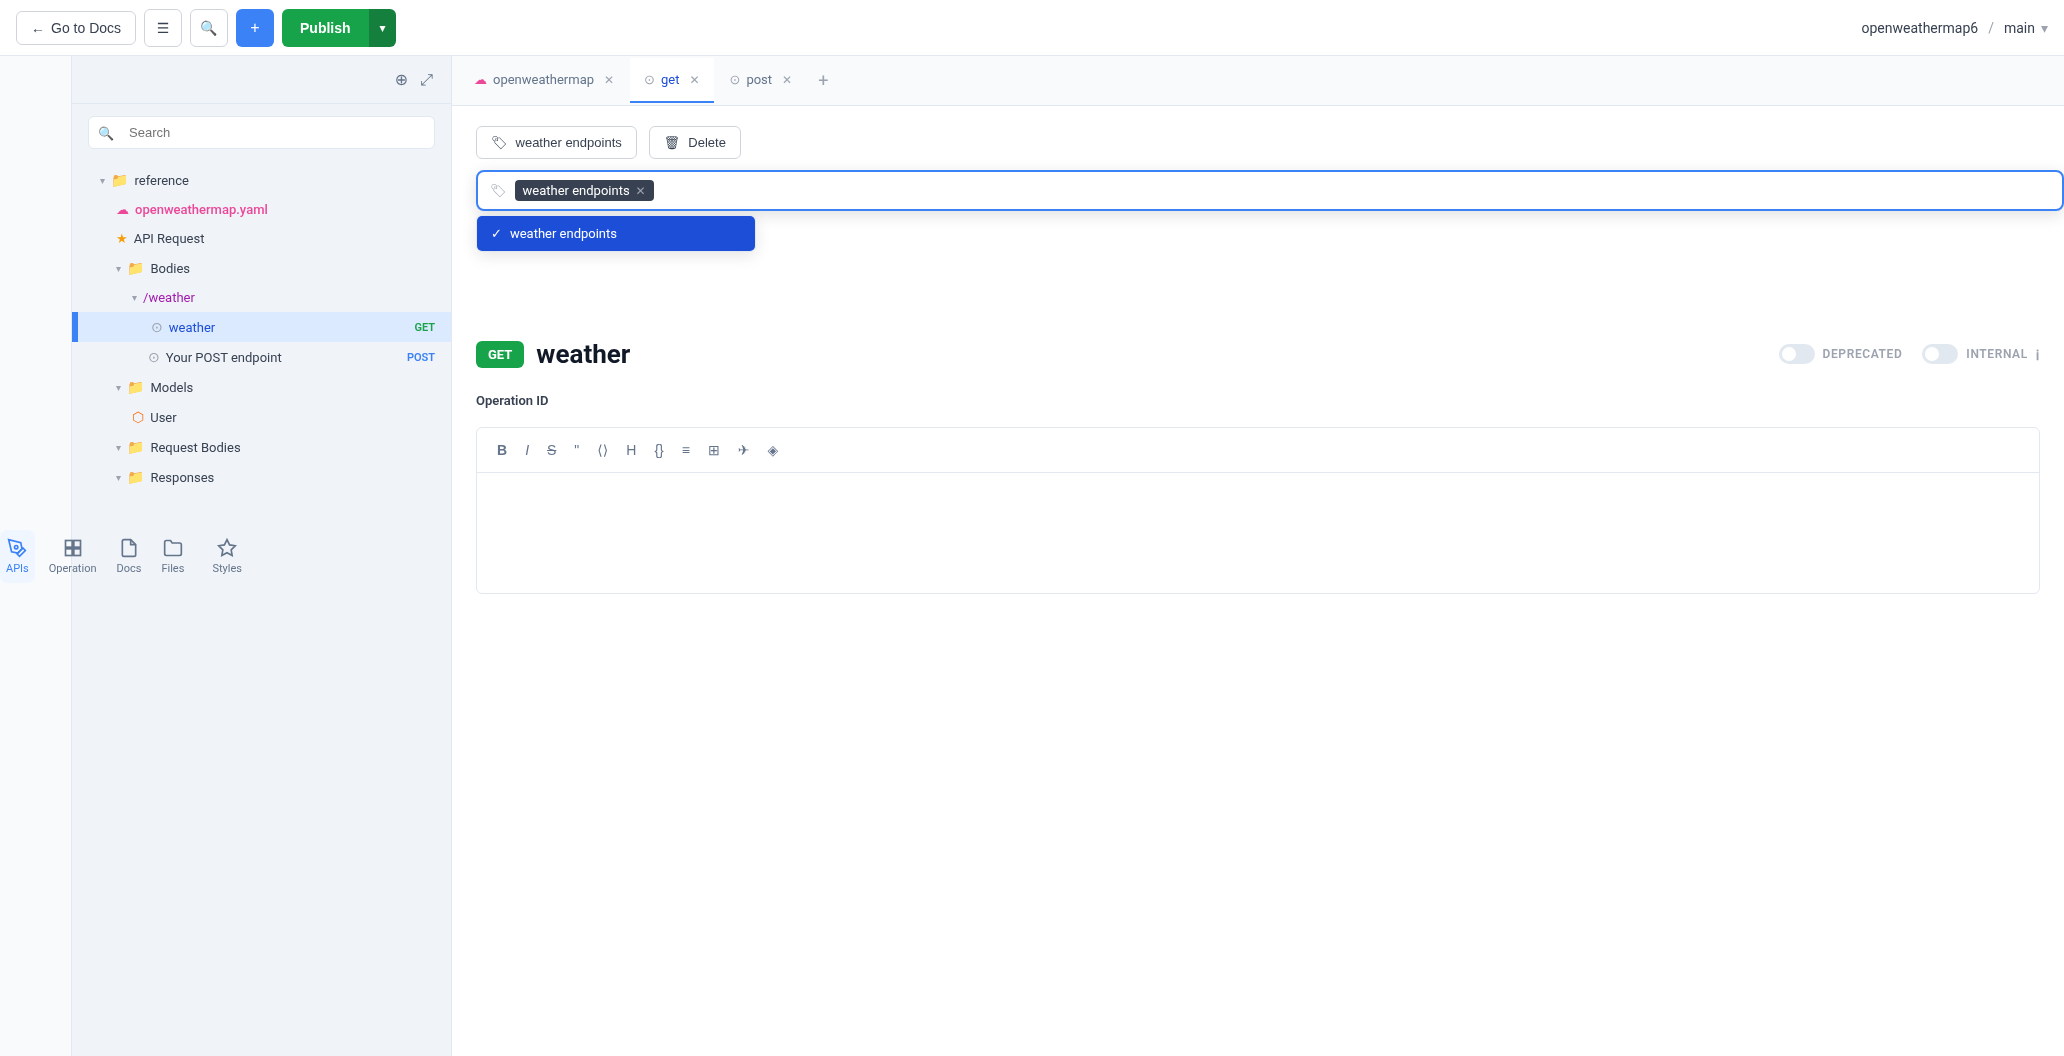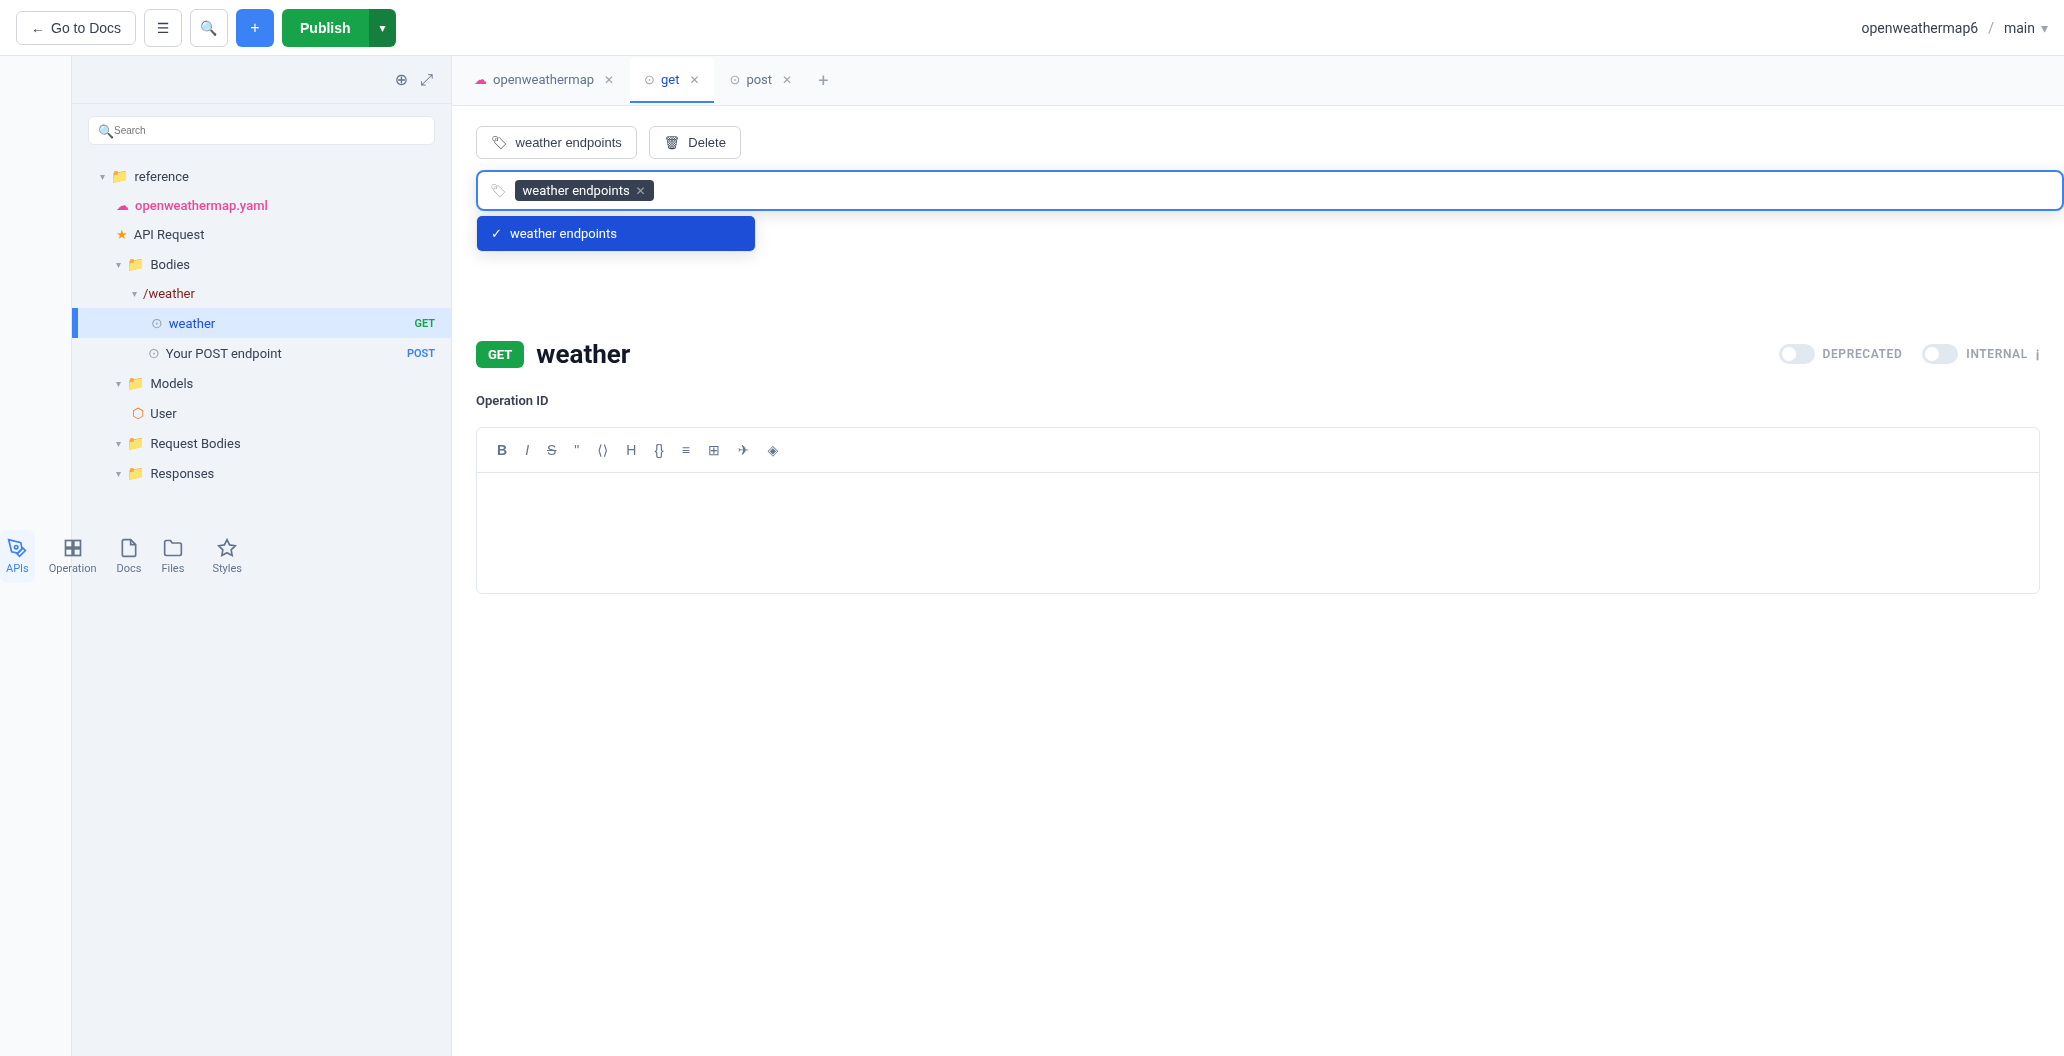--- a/index.html
+++ b/index.html
@@ -66,22 +66,22 @@
       display: flex; align-items: center; justify-content: space-between;
       padding: 12px 16px; border-bottom: 1px solid #e2e8f0;
     }
     .file-tree-actions { display: flex; gap: 8px; }
     .icon-btn { background: none; border: none; cursor: pointer; color: #64748b; font-size: 16px; padding: 2px; }
 
     .search-box {
       margin: 12px 16px; position: relative;
     }
     .search-box input {
-      width: 100%; padding: 8px 12px 8px 25px; border: 1px solid #e2e8f0;
-      border-radius: 6px; background: #fff; font-size: 10px; color: #374151;
+      width: 100%; padding: 8px 12px 8px 40px; border: 1px solid #e2e8f0;
+      border-radius: 6px; background: #fff; font-size: 13px; color: #374151;
       outline: none;
     }
     .search-icon-inner { position: absolute; left: 10px; top: 50%; transform: translateY(-50%); color: #9ca3af; font-size: 13px; }
 
     .tree-section { padding: 4px 0; }
     .tree-item {
       display: flex; align-items: center; gap: 6px;
       padding: 7px 16px; cursor: pointer; font-size: 13px; color: #374151;
       position: relative;
     }
@@ -318,21 +318,21 @@
     </div>
 
     <div class="tree-item tree-indent-2">
       <span class="chevron">▾</span>
       <span class="folder-icon" style="color:#f59e0b;">📁</span>
       <span>Bodies</span>
     </div>
 
     <div class="tree-item tree-indent-3">
       <span class="chevron">▾</span>
-      <span style="color:#7f1d1d;">/weather</span>
+      <span style="color:#a21caf;">/weather</span>
     </div>
 
     <div class="tree-item tree-indent-4 active">
       <span style="color:#9ca3af; font-size:14px;">⊙</span>
       <span>weather</span>
       <span class="method-badge get">GET</span>
     </div>
 
     <div class="tree-item tree-indent-4">
       <span style="color:#9ca3af; font-size:14px;">⊙</span>

